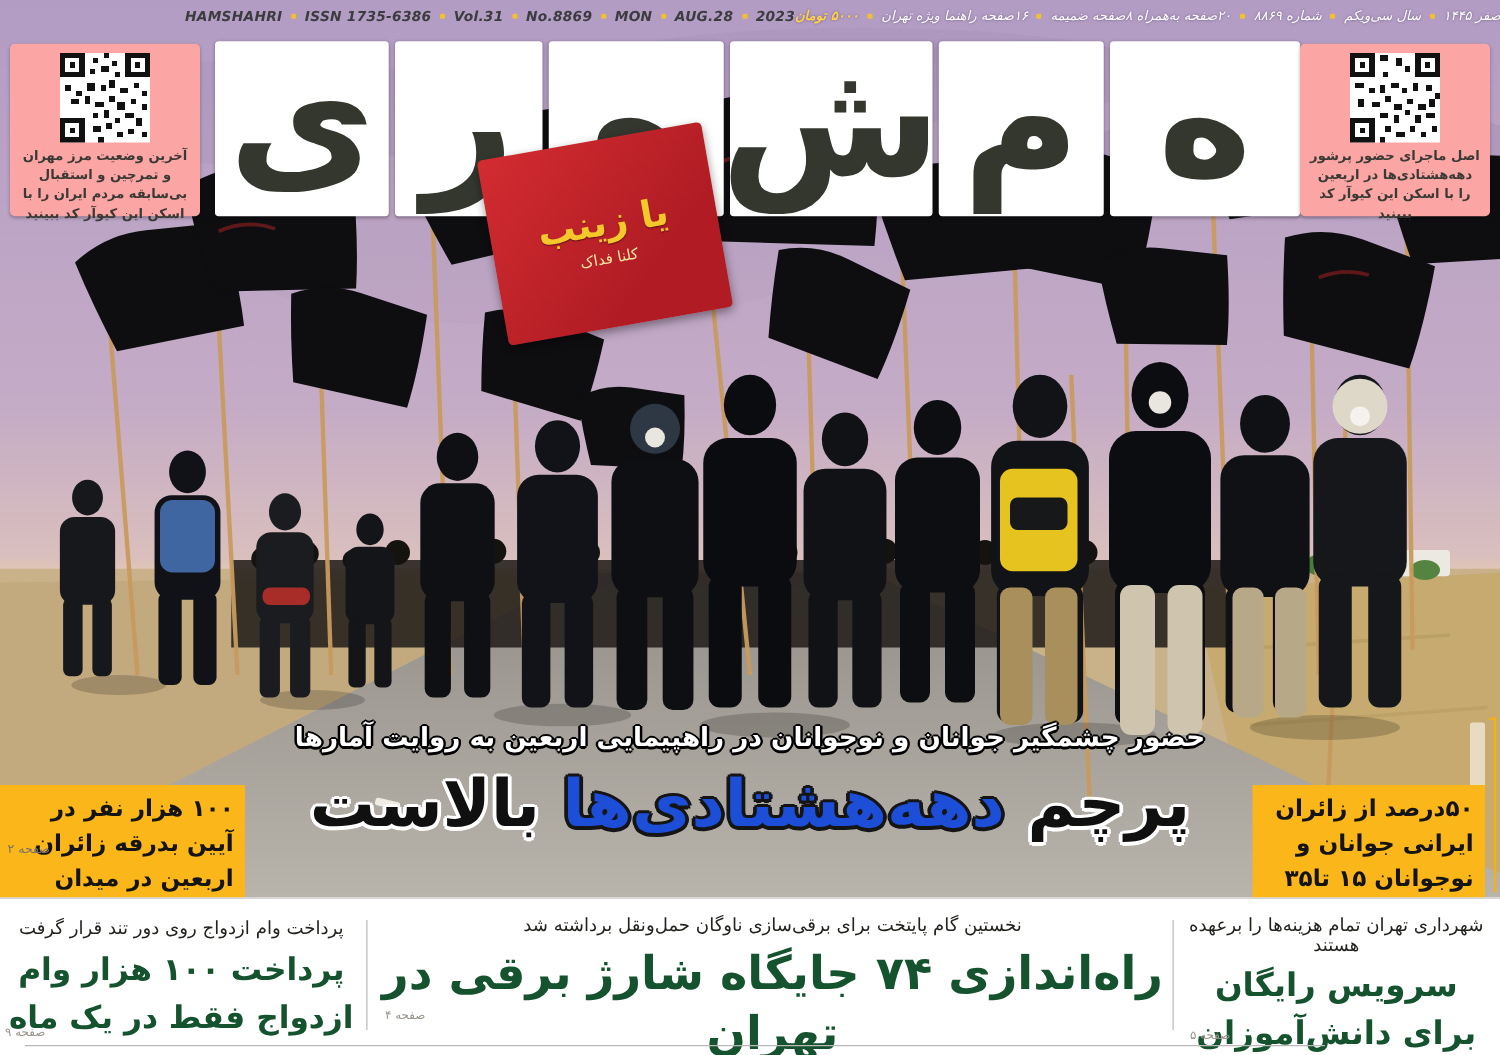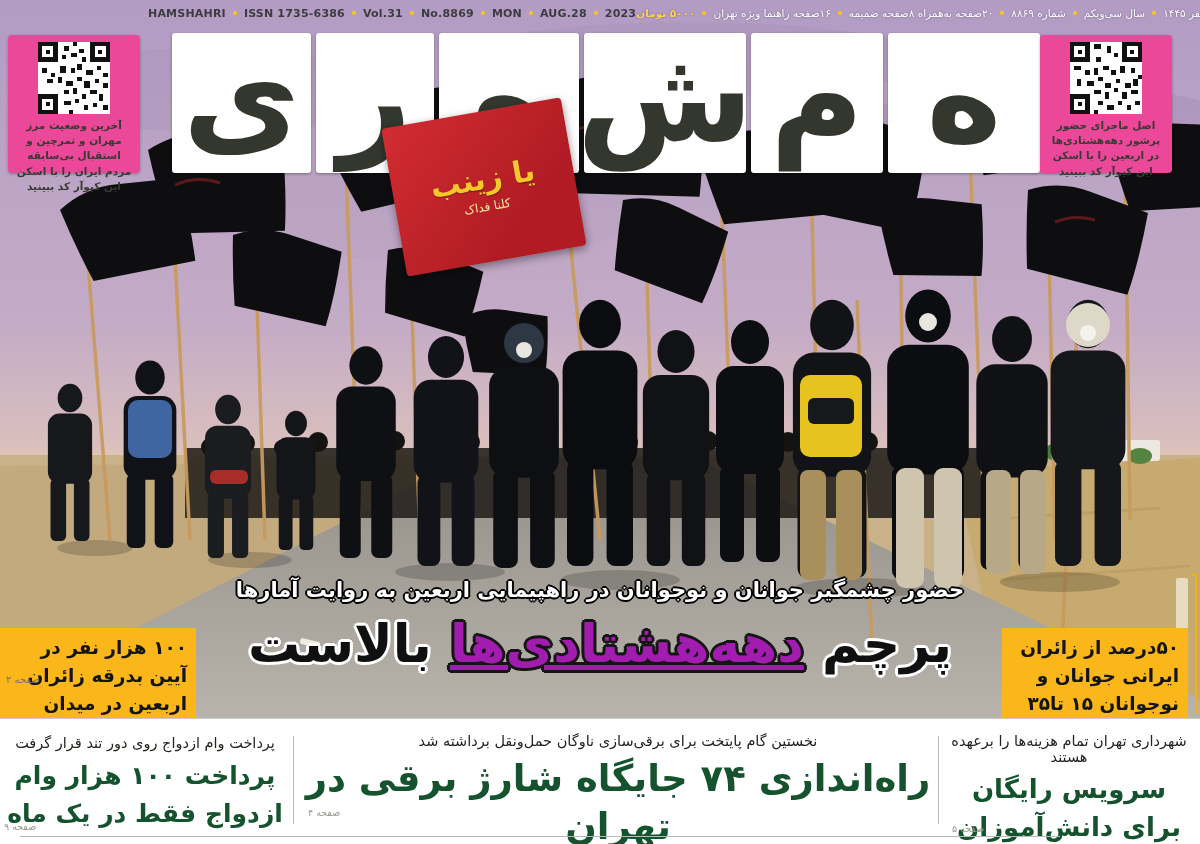--- a/index.html
+++ b/index.html
@@ -8,37 +8,37 @@
     position:relative; overflow:hidden; background:#fff;
     font-family:"DejaVu Sans", sans-serif;
   }
   .abs { position:absolute; }
 
   
   #photo { left:0; top:0; width:1200px; height:718px; }
 
   
   .topstrip { left:0; top:0; width:1200px; height:26px; display:flex;
-    align-items:center; justify-content:space-between; padding:0 10px 0 148px; z-index:40; }
+    align-items:center; justify-content:space-between; padding:0 10px 0 148px; z-index:40;font-style:italic; }
   .meta-row { display:flex; align-items:center; gap:7px; white-space:nowrap; }
   .meta-en { font-size:11px; font-weight:bold; color:#3c3c3e; letter-spacing:.2px; }
   .meta-fa { direction:rtl; font-size:10.5px; color:#ffffff; text-shadow:0 0 2px rgba(60,40,80,.6); }
   .sep { width:4px; height:4px; background:#f0c030; display:inline-block; border-radius:1px; }
   .price { color:#ffd34d !important; font-weight:bold; }
 
   
   .masthead { left:172px; top:33px; width:868px; height:140px; z-index:30;
     direction:rtl; display:flex; gap:5px; }
   .mast-tile { background:#ffffff; border-radius:3px; display:flex; align-items:center;
     justify-content:center; box-shadow:0 1px 3px rgba(0,0,0,.35); overflow:hidden; }
   .mast-tile span { font-size:128px; font-weight:bold; color:#34372e; line-height:1;
     transform:translateY(-6px); }
 
   
-  .qrbox { width:132px; height:138px; background:#ec4899; border-radius:4px; z-index:35;
+  .qrbox { width:152px; height:138px; background:#fca5a5; border-radius:4px; z-index:35;
     box-shadow:0 1px 3px rgba(0,0,0,.3); padding:7px 8px 5px; text-align:center; }
   .qrbox svg { width:72px; height:72px; display:block; margin:0 auto 4px; }
   .qr-caption { direction:rtl; font-size:10.5px; line-height:1.45; color:#3a3a34; font-weight:bold; }
 
   
   .redflag { left:393px; top:112px; width:182px; height:150px; z-index:31;
     background:linear-gradient(135deg,#d22c31,#b11c24 70%);
     transform:rotate(-10deg); border-radius:4px; box-shadow:0 3px 8px rgba(0,0,0,.4);
     display:flex; flex-direction:column; align-items:center; justify-content:center; gap:4px; }
   .redflag .big { color:#f4c82a; font-size:30px; font-weight:bold; direction:rtl;
@@ -48,23 +48,23 @@
   
   .lead-kicker { left:100px; top:578px; width:1000px; text-align:center; z-index:45;
     direction:rtl; color:#fff; font-size:21px; font-weight:bold;
     text-shadow:-2px 0 0 #000, 2px 0 0 #000, 0 -2px 0 #000, 0 2px 0 #000,
       -1px -1px 0 #000, 1px 1px 0 #000, -1px 1px 0 #000, 1px -1px 0 #000; }
   .lead-headline { left:100px; top:608px; width:1000px; text-align:center; z-index:45;
     direction:rtl; font-size:52px; font-weight:800; letter-spacing:-1px; line-height:1.4; }
   .hl-dark { color:#101010;
     text-shadow:-3px 0 0 #fff, 3px 0 0 #fff, 0 -3px 0 #fff, 0 3px 0 #fff,
       -2px -2px 0 #fff, 2px 2px 0 #fff, -2px 2px 0 #fff, 2px -2px 0 #fff; }
-  .hl-yellow { color:#a21caf;
+  .hl-yellow { color:#1d4ed8;
     text-shadow:-3px 0 0 #151515, 3px 0 0 #151515, 0 -3px 0 #151515, 0 3px 0 #151515,
-      -2px -2px 0 #151515, 2px 2px 0 #151515, -2px 2px 0 #151515, 2px -2px 0 #151515;text-decoration:underline; }
+      -2px -2px 0 #151515, 2px 2px 0 #151515, -2px 2px 0 #151515, 2px -2px 0 #151515; }
 
   
   .note { background:#fbb61a; color:#141414; direction:rtl; font-weight:bold;
     font-size:18.5px; line-height:1.5; padding:6px 9px; z-index:45; text-align:right; }
   .note-left  { left:0;  top:628px; width:196px; }
   .note-right { left:1002px; top:628px; width:186px; }
   .pagelabel-sm { font-size:10px; color:#77716a; direction:rtl; z-index:45; }
 
   .bracket { left:1191px; top:574px; width:6px; height:140px; z-index:44;
     border-right:2.5px solid #f2b01c; border-top:2.5px solid #f2b01c; }

